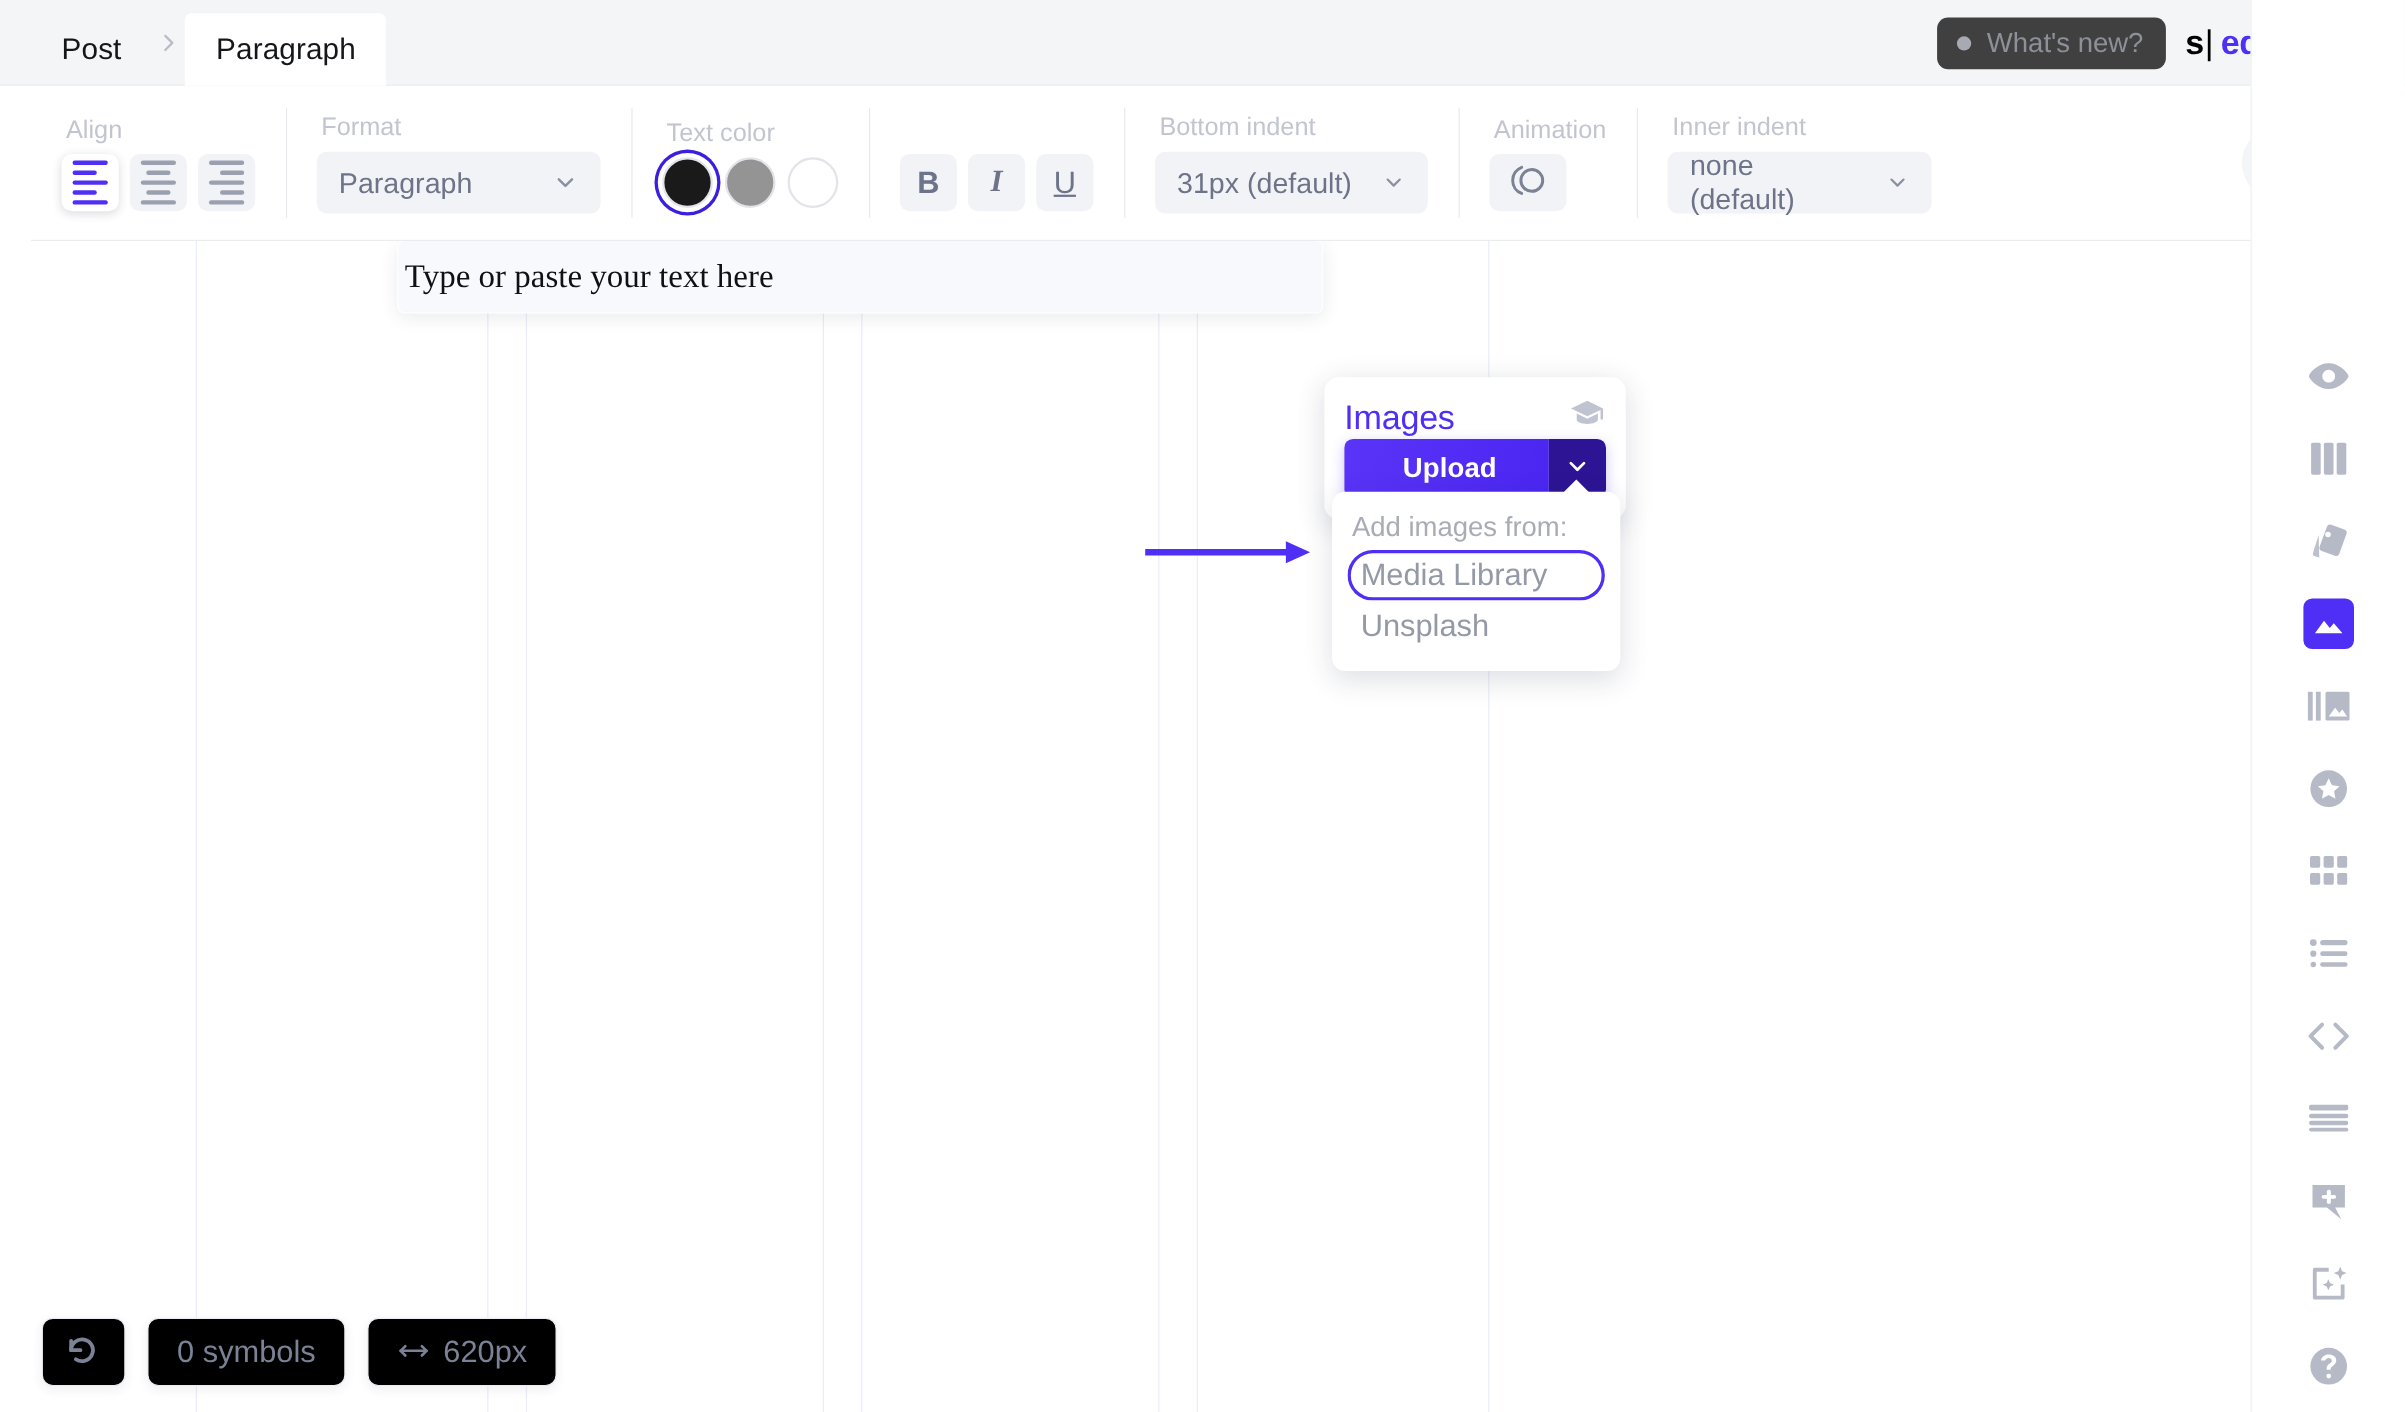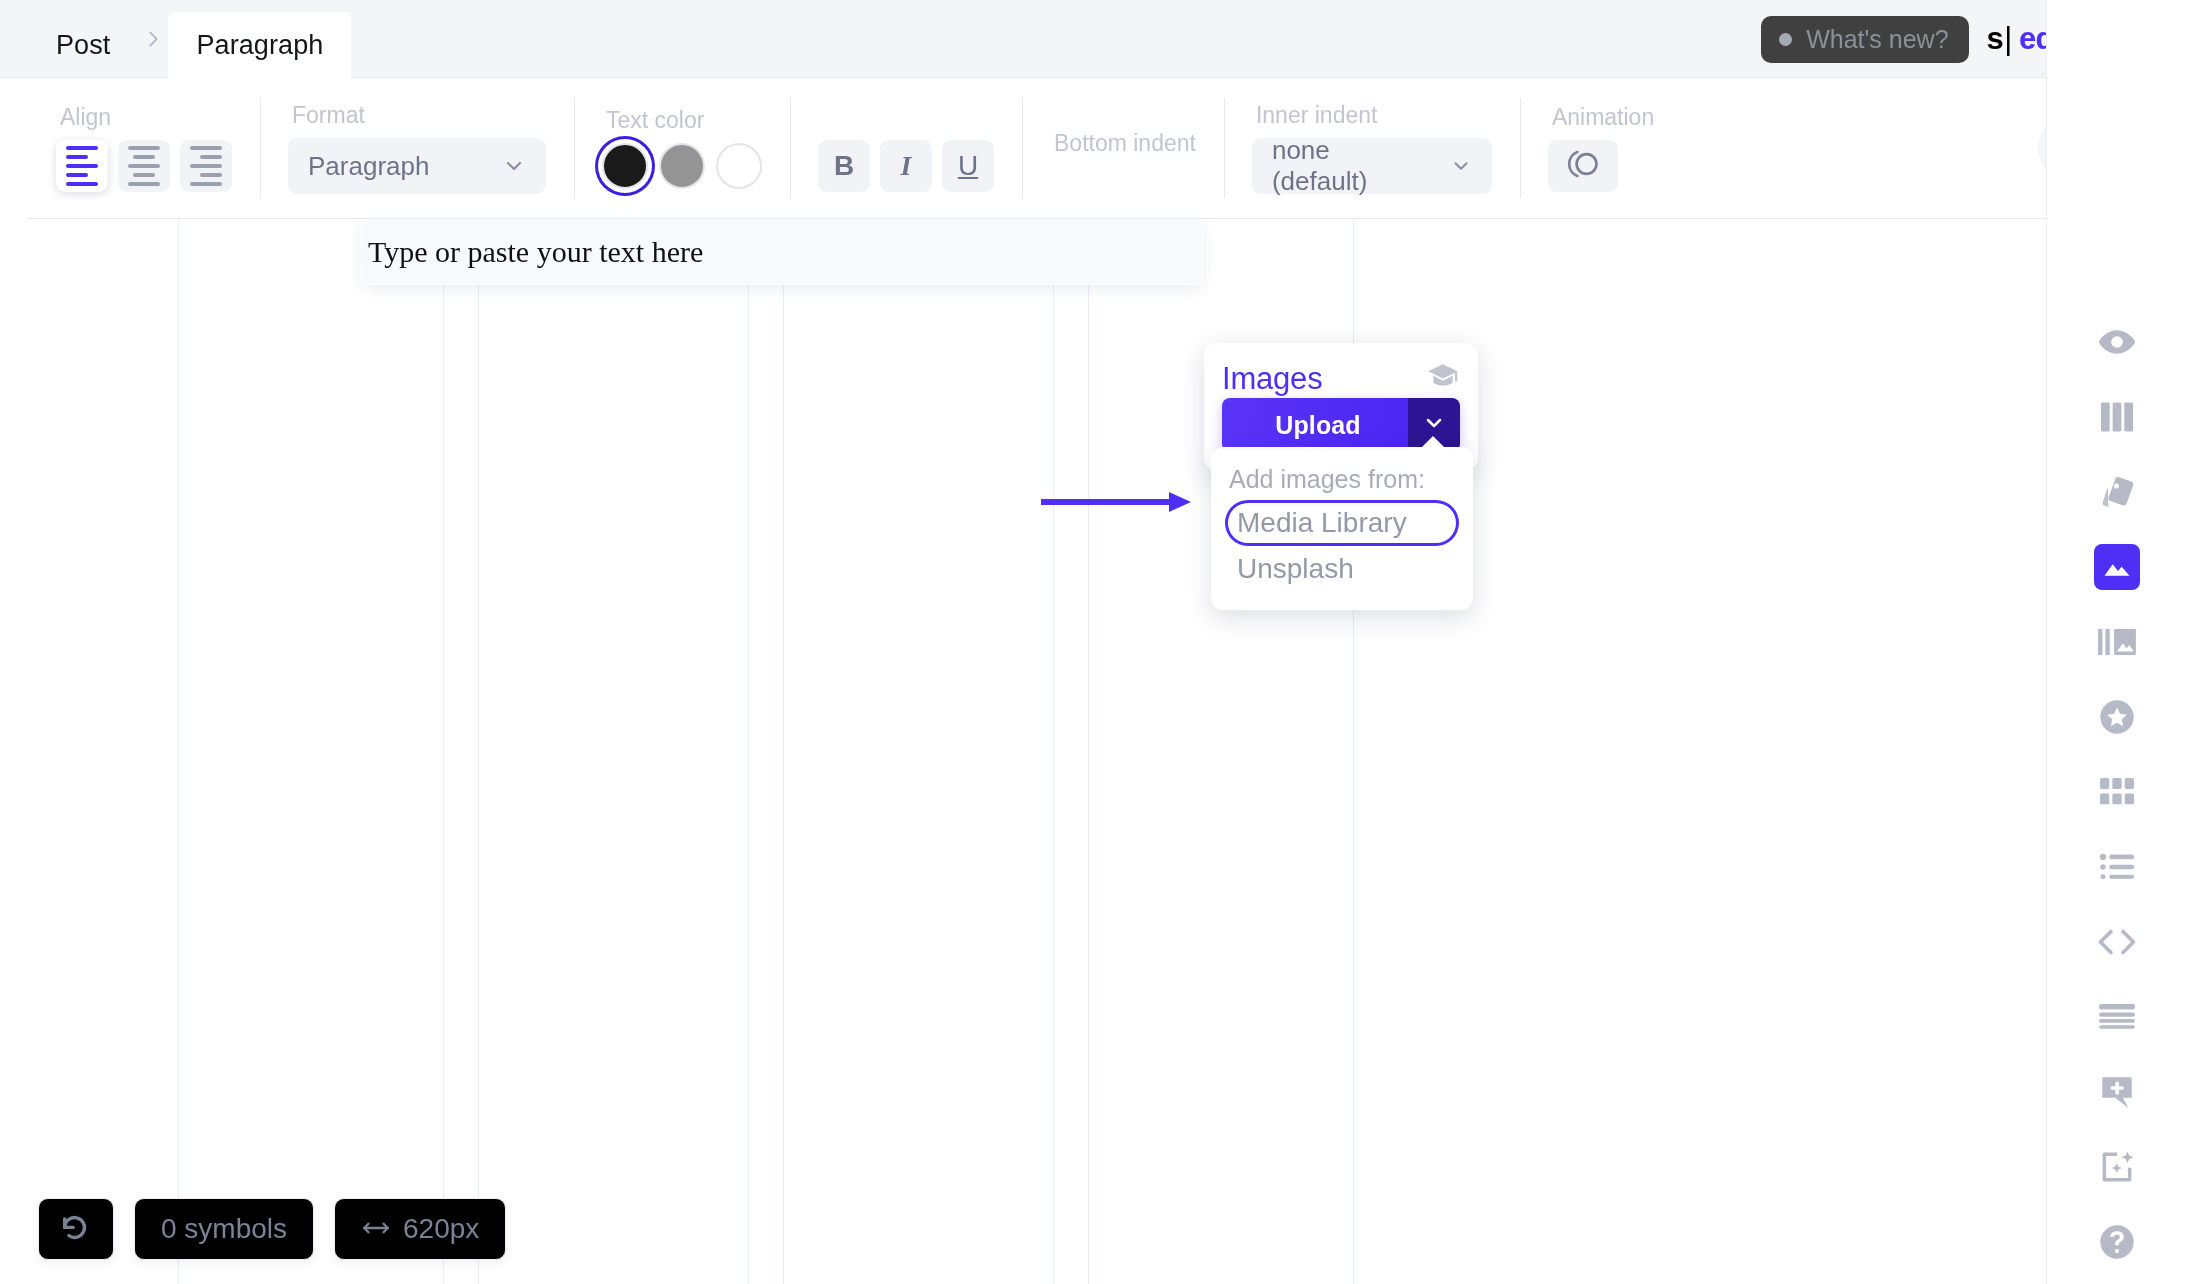--- a/index.html
+++ b/index.html
@@ -297,45 +297,55 @@
       <div class="tlabel">&nbsp;</div>
       <div class="trow">
         <div class="fmtbtn b">B</div>
         <div class="fmtbtn i">I</div>
         <div class="fmtbtn u">U</div>
       </div>
     </div>
 
     <div class="tgroup">
       <div class="tlabel">Bottom indent</div>
+      <div class="trow">
+        <div class="selectbox" style="width:248px">
+          <span>31px (default)</span>
+          <span class="chev">
+            <svg width="22" height="22" viewBox="0 0 24 24" fill="none" stroke="#8a90a4" stroke-width="2.2" stroke-linecap="round" stroke-linejoin="round">
+                <polyline points="6 9 12 15 18 9"></polyline>
+              </svg>
+          </span>
+        </div>
+      </div>
+    </div>
+
+    <div class="tgroup">
+      <div class="tlabel">Animation</div>
+      <div class="trow">
+        <div class="iconbtn" style="width:70px">
+          <span>
+            <svg width="34" height="34" viewBox="0 0 24 24" fill="none" stroke="#7c8296" stroke-width="1.9" stroke-linecap="round">
+              <path d="M8 3.6A9 9 0 0 0 8 20.4"></path>
+              <circle cx="14.5" cy="12" r="7"></circle>
+            </svg>
+          </span>
+        </div>
+      </div>
     </div>
 
     <div class="tgroup">
       <div class="tlabel">Inner indent</div>
       <div class="trow">
         <div class="selectbox" style="width:240px">
           <span>none (default)</span>
           <span class="chev">
             <svg width="22" height="22" viewBox="0 0 24 24" fill="none" stroke="#8a90a4" stroke-width="2.2" stroke-linecap="round" stroke-linejoin="round">
                 <polyline points="6 9 12 15 18 9"></polyline>
               </svg>
-          </span>
-        </div>
-      </div>
-    </div>
-
-    <div class="tgroup">
-      <div class="tlabel">Animation</div>
-      <div class="trow">
-        <div class="iconbtn" style="width:70px">
-          <span>
-            <svg width="34" height="34" viewBox="0 0 24 24" fill="none" stroke="#7c8296" stroke-width="1.9" stroke-linecap="round">
-              <path d="M8 3.6A9 9 0 0 0 8 20.4"></path>
-              <circle cx="14.5" cy="12" r="7"></circle>
-            </svg>
           </span>
         </div>
       </div>
     </div>
 
     <div class="toolbar-spacer"></div>
 
     <div class="mobilebtn">
       <span>
         <svg width="30" height="30" viewBox="0 0 24 24" fill="none" stroke="#8f95a8" stroke-width="2.3" stroke-linejoin="round">

